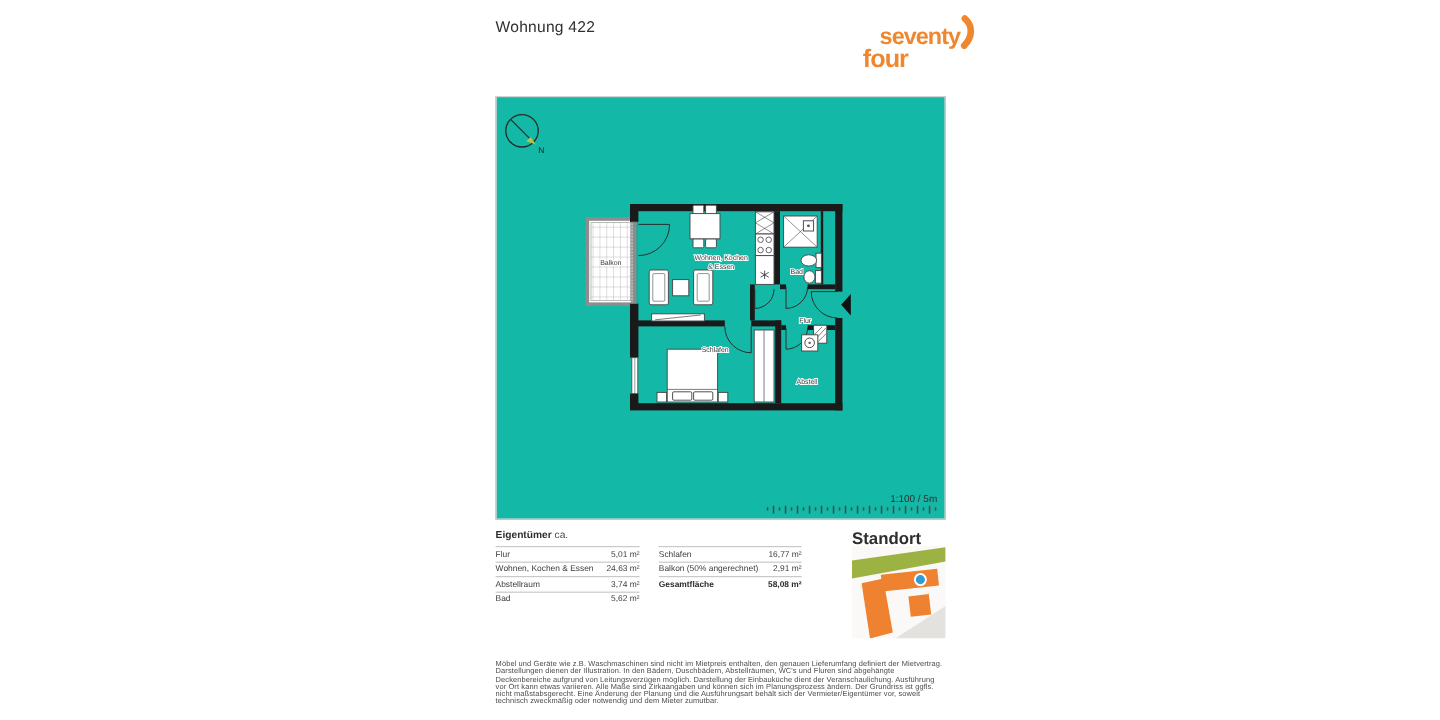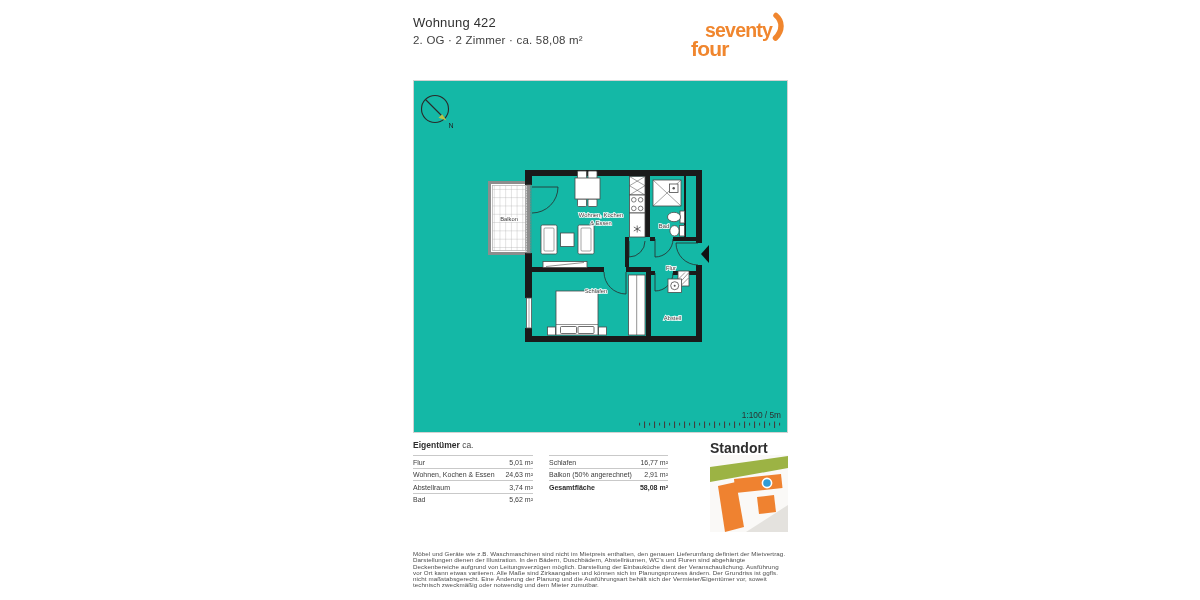--- a/index.html
+++ b/index.html
@@ -5,21 +5,21 @@
   html,body{margin:0;padding:0;}
   body{
     width:1200px;height:600px;position:relative;background:#ffffff;
     font-family:"Liberation Sans", sans-serif;color:#3a3a3a;overflow:hidden;
   }
   .abs{position:absolute;}
   
   .title-block{left:413px;top:15px;width:300px;}
   .doc-title{font-size:13px;font-weight:normal;color:#303030;letter-spacing:.2px;}
   .doc-subtitle{font-size:11.5px;color:#424242;margin-top:4px;letter-spacing:.2px;}
-  .logo{left:690px;top:12px;width:98px;height:47px;}
+  .logo{left:718px;top:12px;width:98px;height:47px;}
   
   .plan-box{left:413px;top:80px;width:373px;height:351px;border:1px solid #d2d2d2;background:#14b8a6;}
   
   .areas{left:413px;top:440px;width:375px;}
   .areas-heading{font-size:8.5px;color:#2e2e2e;margin-bottom:5px;}
   .areas-heading .b{font-weight:bold;}
   .areas-heading .s{font-weight:normal;color:#4a4a4a;margin-top:25px;}
   .cols{position:relative;}
   .col{position:absolute;top:0;}
   .col.left{left:0;width:120px;}
@@ -36,21 +36,20 @@
   .disclaimer{left:413px;top:551px;width:375px;font-size:6.2px;line-height:6.3px;
               color:#4b4b4b;letter-spacing:.1px;}
   svg text{font-family:"Liberation Sans", sans-serif;}
   .room-label{font-size:5.8px;fill:#3a3a3a;paint-order:stroke;stroke:#ffffff;stroke-width:1.6px;}
 </style>
 </head>
 <body>
 
 <div class="abs title-block">
   <div class="doc-title">Wohnung 422</div>
-  <div class="doc-subtitle">2. OG · 2 Zimmer · ca. 58,08 m²</div>
 </div>
 
 <div class="abs logo">
   <svg width="98" height="47" viewBox="0 0 98 47">
     <text x="15" y="25" font-size="19.5" font-weight="bold" fill="#f0862e" letter-spacing="-0.8">seventy</text>
     <text x="1" y="44" font-size="21" font-weight="bold" fill="#f0862e" letter-spacing="-0.8">four</text>
     <path d="M86,3.5 C92.5,9 93,18.5 85.5,26" stroke="#f0862e" stroke-width="5.5" fill="none" stroke-linecap="round"></path>
   </svg>
 </div>
 

